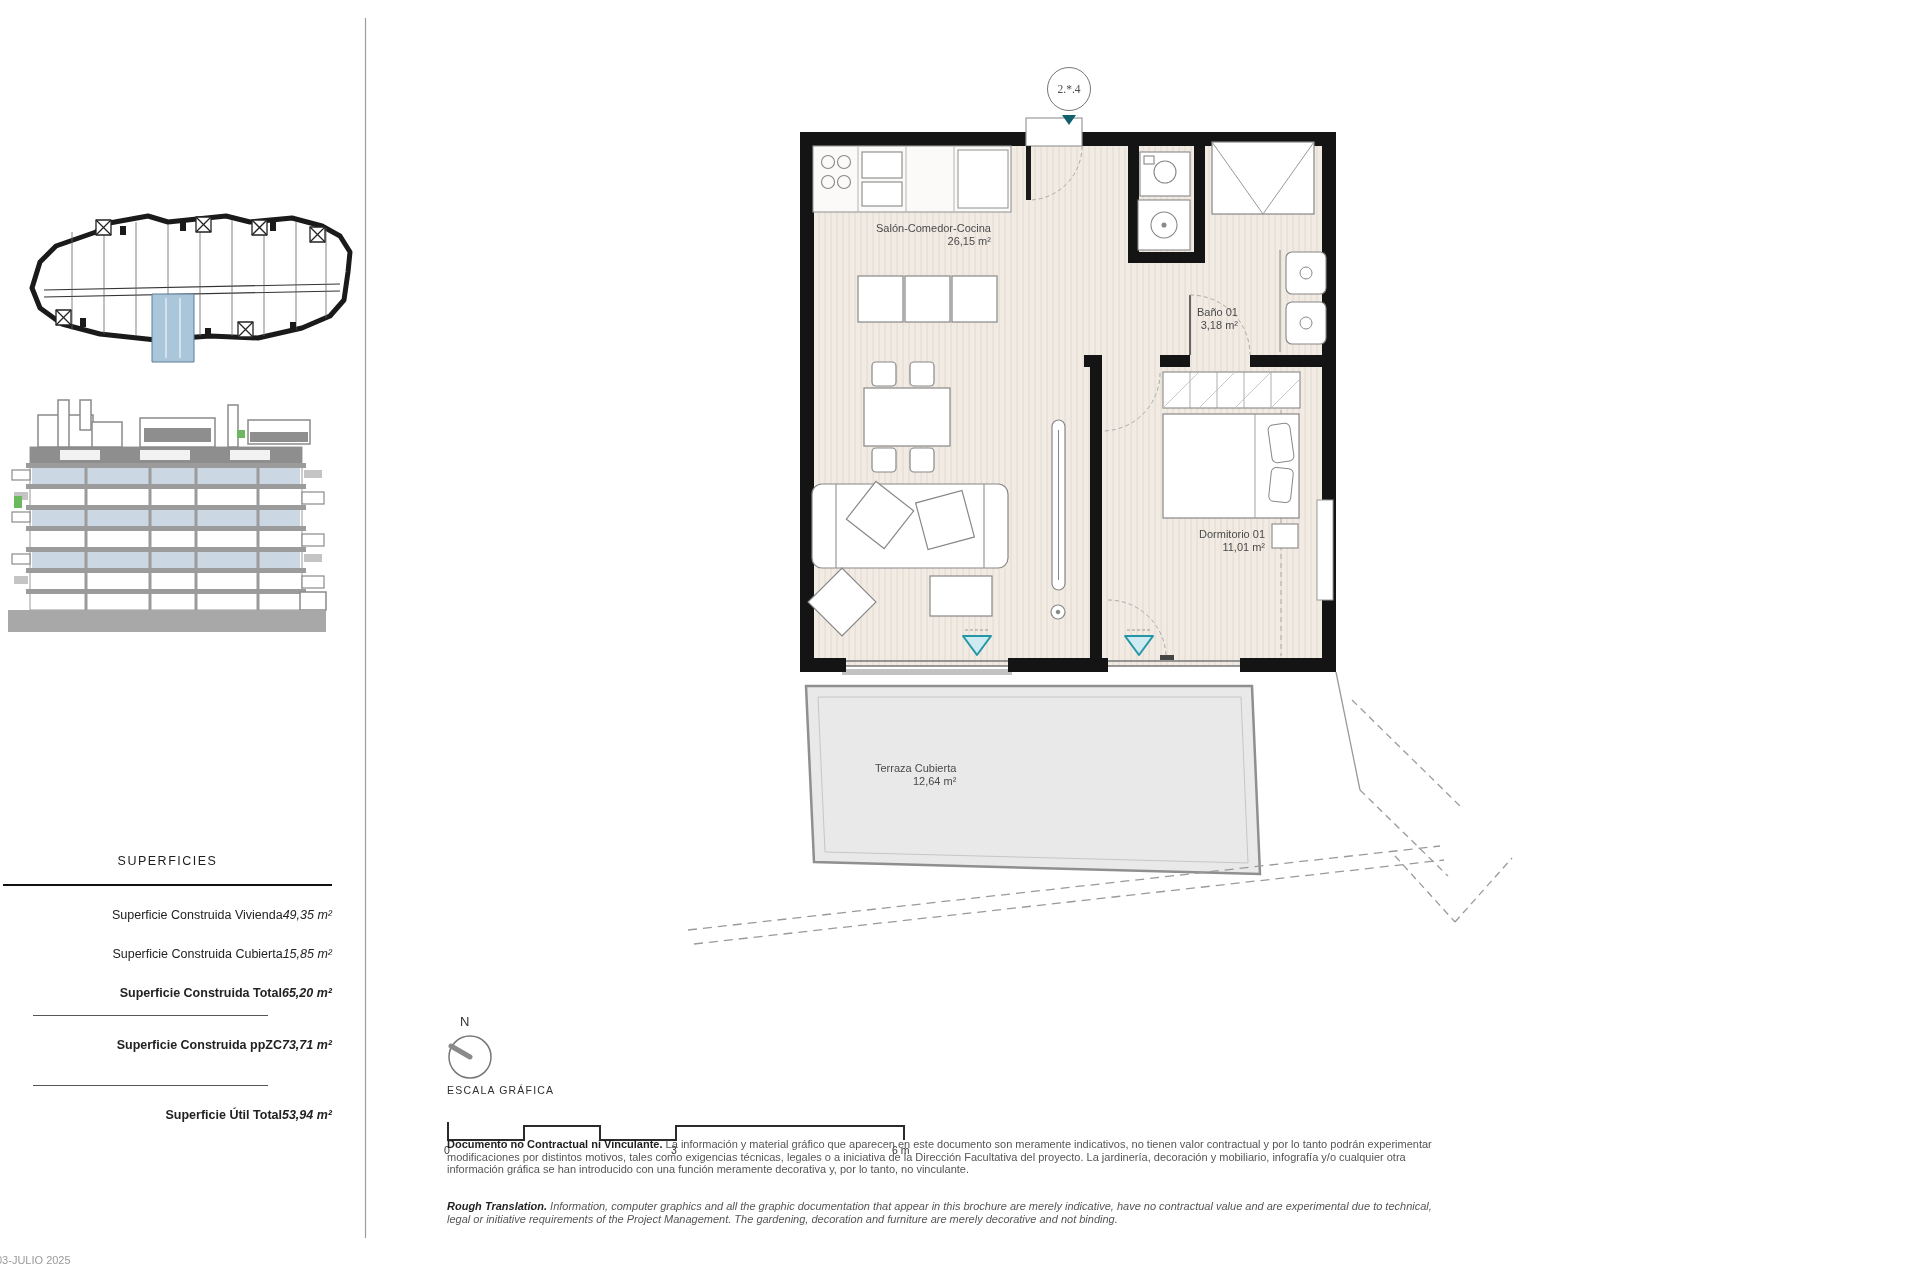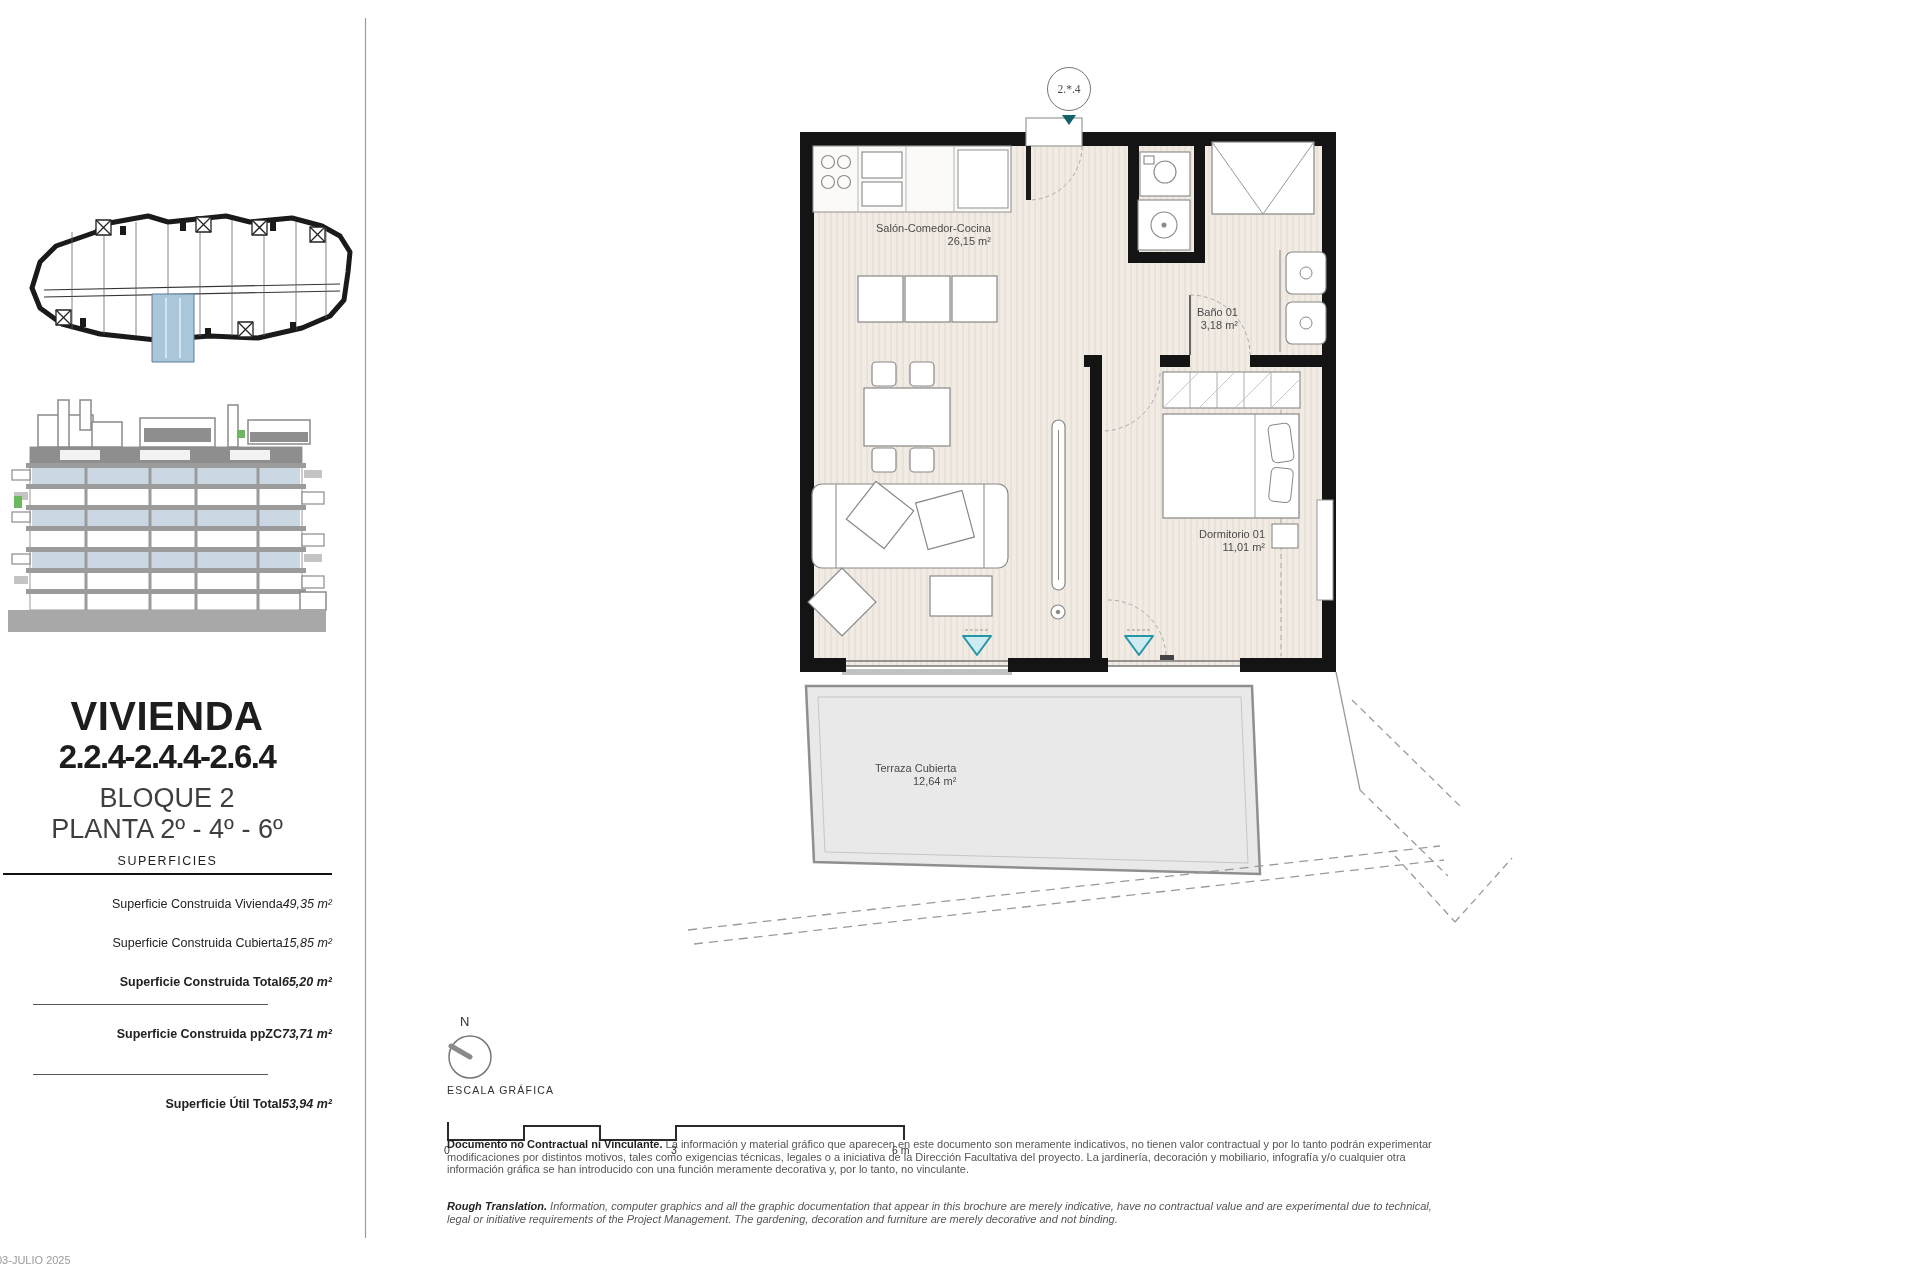--- a/index.html
+++ b/index.html
@@ -8,21 +8,21 @@
   .abs{position:absolute;}
   svg{position:absolute;left:0;top:0;}
   
   .title-block{left:0;top:694px;width:334px;text-align:center;color:#1d1d1d;}
   .t-vivienda{font-size:40px;font-weight:700;letter-spacing:.5px;line-height:1.1;}
   .t-codes{font-size:33px;font-weight:700;letter-spacing:-1.5px;line-height:1.15;}
   .t-block{font-size:27px;font-weight:400;color:#3e3e3e;margin-top:8px;line-height:1.1;}
   .t-floor{font-size:27px;font-weight:400;color:#3e3e3e;line-height:1.15;}
   
   .surfaces{left:3px;top:854px;width:329px;font-size:12.5px;color:#222;}
-  .sup-header{text-align:center;letter-spacing:1.5px;font-size:12.5px;color:#1d1d1d;padding-bottom:5px;}
+  .sup-header{text-align:center;letter-spacing:1.5px;font-size:12.5px;color:#1d1d1d;padding-bottom:16px;}
   .hline{border-top:2px solid #111;margin-bottom:7px;}
   .srow{display:flex;justify-content:flex-end;line-height:20px;margin-top:19px;}
   .srow .val{font-style:italic;}
   .srow.bold{font-weight:700;}
   .sep{border-top:1.2px solid #555;margin:12px 64px 12px 30px;}
   .sep2{border-top:1.2px solid #555;margin:30px 64px 10px 30px;}
   
   .room-label{font-size:11px;line-height:13px;color:#4a4a4a;white-space:nowrap;text-align:right;}
   .unit-tag{left:1047px;top:67px;width:44px;height:44px;border:1.5px solid #767676;border-radius:50%;
             display:flex;align-items:center;justify-content:center;font-size:11.5px;color:#4e4e4e;box-sizing:border-box;font-family:Liberation Serif, serif;}
@@ -320,26 +320,20 @@
     </g>
 
     <g>
       <circle cx="470" cy="1057" r="21" fill="#fff" stroke="#777" stroke-width="1.5"></circle>
       <line x1="451" y1="1046" x2="470" y2="1057" stroke="#8a8a8a" stroke-width="5" stroke-linecap="round"></line>
     </g>
 
     <path d="M448,1122 L448,1140 L524,1140 L524,1126 L600,1126 L600,1140 L676,1140 L676,1126 L904,1126 L904,1140" fill="none" stroke="#2b2b2b" stroke-width="2"></path>
   </svg>
 
-  <div class="abs title-block">
-    <div class="t-vivienda">VIVIENDA</div>
-    <div class="t-codes">2.2.4-2.4.4-2.6.4</div>
-    <div class="t-block">BLOQUE 2</div>
-    <div class="t-floor">PLANTA 2º - 4º - 6º</div>
-  </div>
 
   <div class="abs surfaces">
     <div class="sup-header">SUPERFICIES</div>
     <div class="hline"></div>
     <div class="srow">
       <span>Superficie Construida Vivienda</span>
       <span class="val">49,35 m²</span>
     </div>
     <div class="srow">
       <span>Superficie Construida Cubierta</span>

